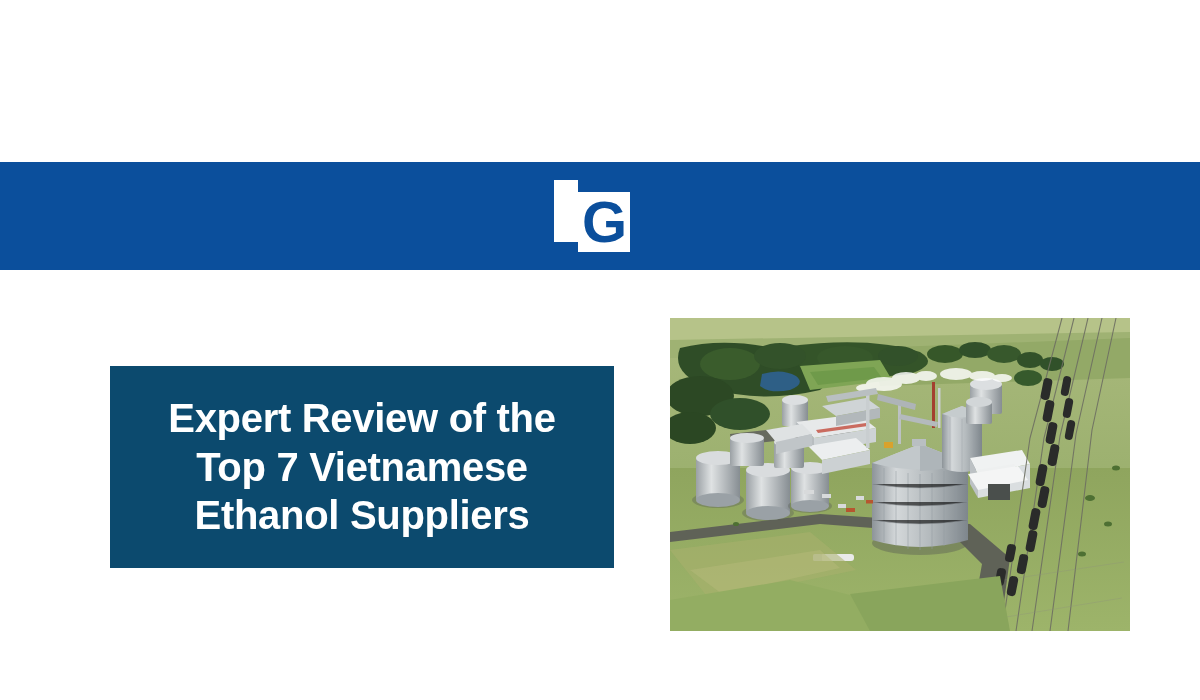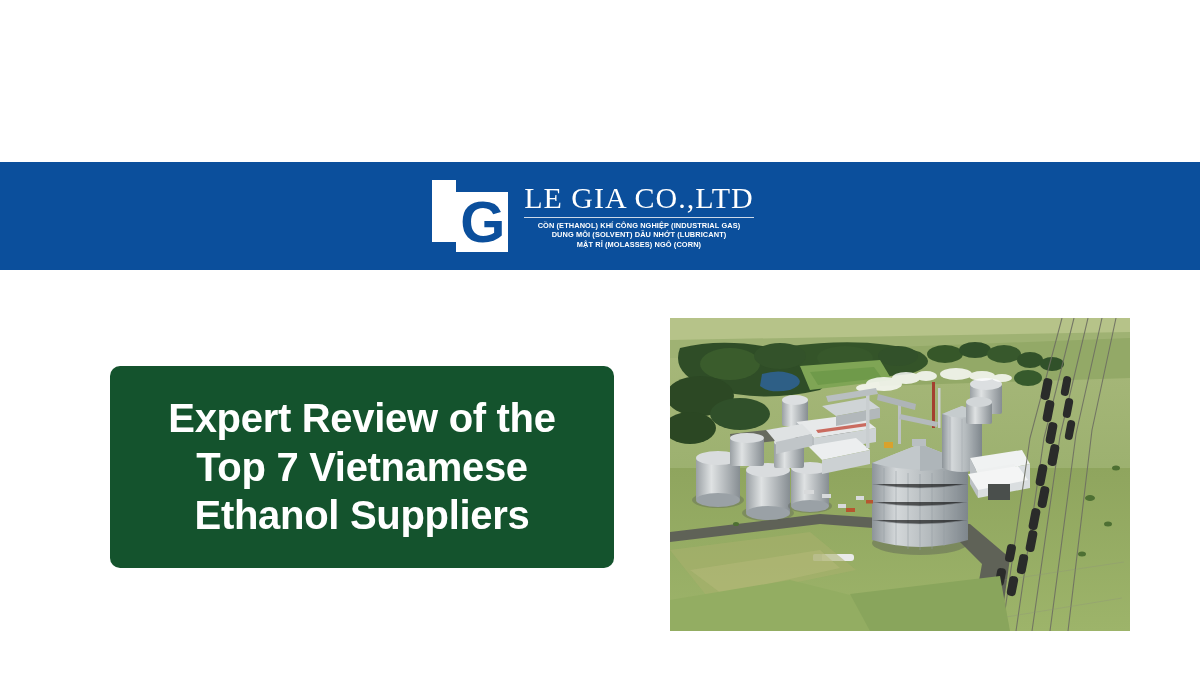--- a/index.html
+++ b/index.html
@@ -104,27 +104,26 @@
     letter-spacing: 0.1px;
   }
 
   
   .title-card {
     position: absolute;
     left: 110px;
     top: 366px;
     width: 504px;
     height: 202px;
-    background: #14532d;
+    background: #0c4a6e;
     display: flex;
     align-items: center;
     justify-content: center;
     box-sizing: border-box;
     padding: 8px 24px;
-    border-radius: 10px;
   }
   .title-text {
     color: #ffffff;
     font-family: "Liberation Sans", sans-serif;
     font-weight: bold;
     font-size: 40px;
     line-height: 1.22;
     text-align: center;
     letter-spacing: -0.3px;
     margin: 0;
@@ -151,29 +150,20 @@
 
 <div class="header-banner">
   <div class="brand-lockup">
 
     <div class="logo-mark">
       <div class="bar-l"></div>
       <div class="sq"></div>
       <div class="g-letter">G</div>
     </div>
 
-    <div class="wordmark">
-      <div class="company-name">LE GIA CO.,LTD</div>
-      <div class="rule"></div>
-      <div class="tagline">
-        <div>CỒN (ETHANOL) KHÍ CÔNG NGHIỆP (INDUSTRIAL GAS)</div>
-        <div>DUNG MÔI (SOLVENT) DẦU NHỚT (LUBRICANT)</div>
-        <div>MẬT RỈ (MOLASSES) NGÔ (CORN)</div>
-      </div>
-    </div>
 
   </div>
 </div>
 
 <div class="title-card">
   <h1 class="title-text">Expert Review of the Top 7 Vietnamese Ethanol Suppliers</h1>
 </div>
 
 <div class="photo-frame">
   <svg viewBox="0 0 460 313" preserveAspectRatio="none">

